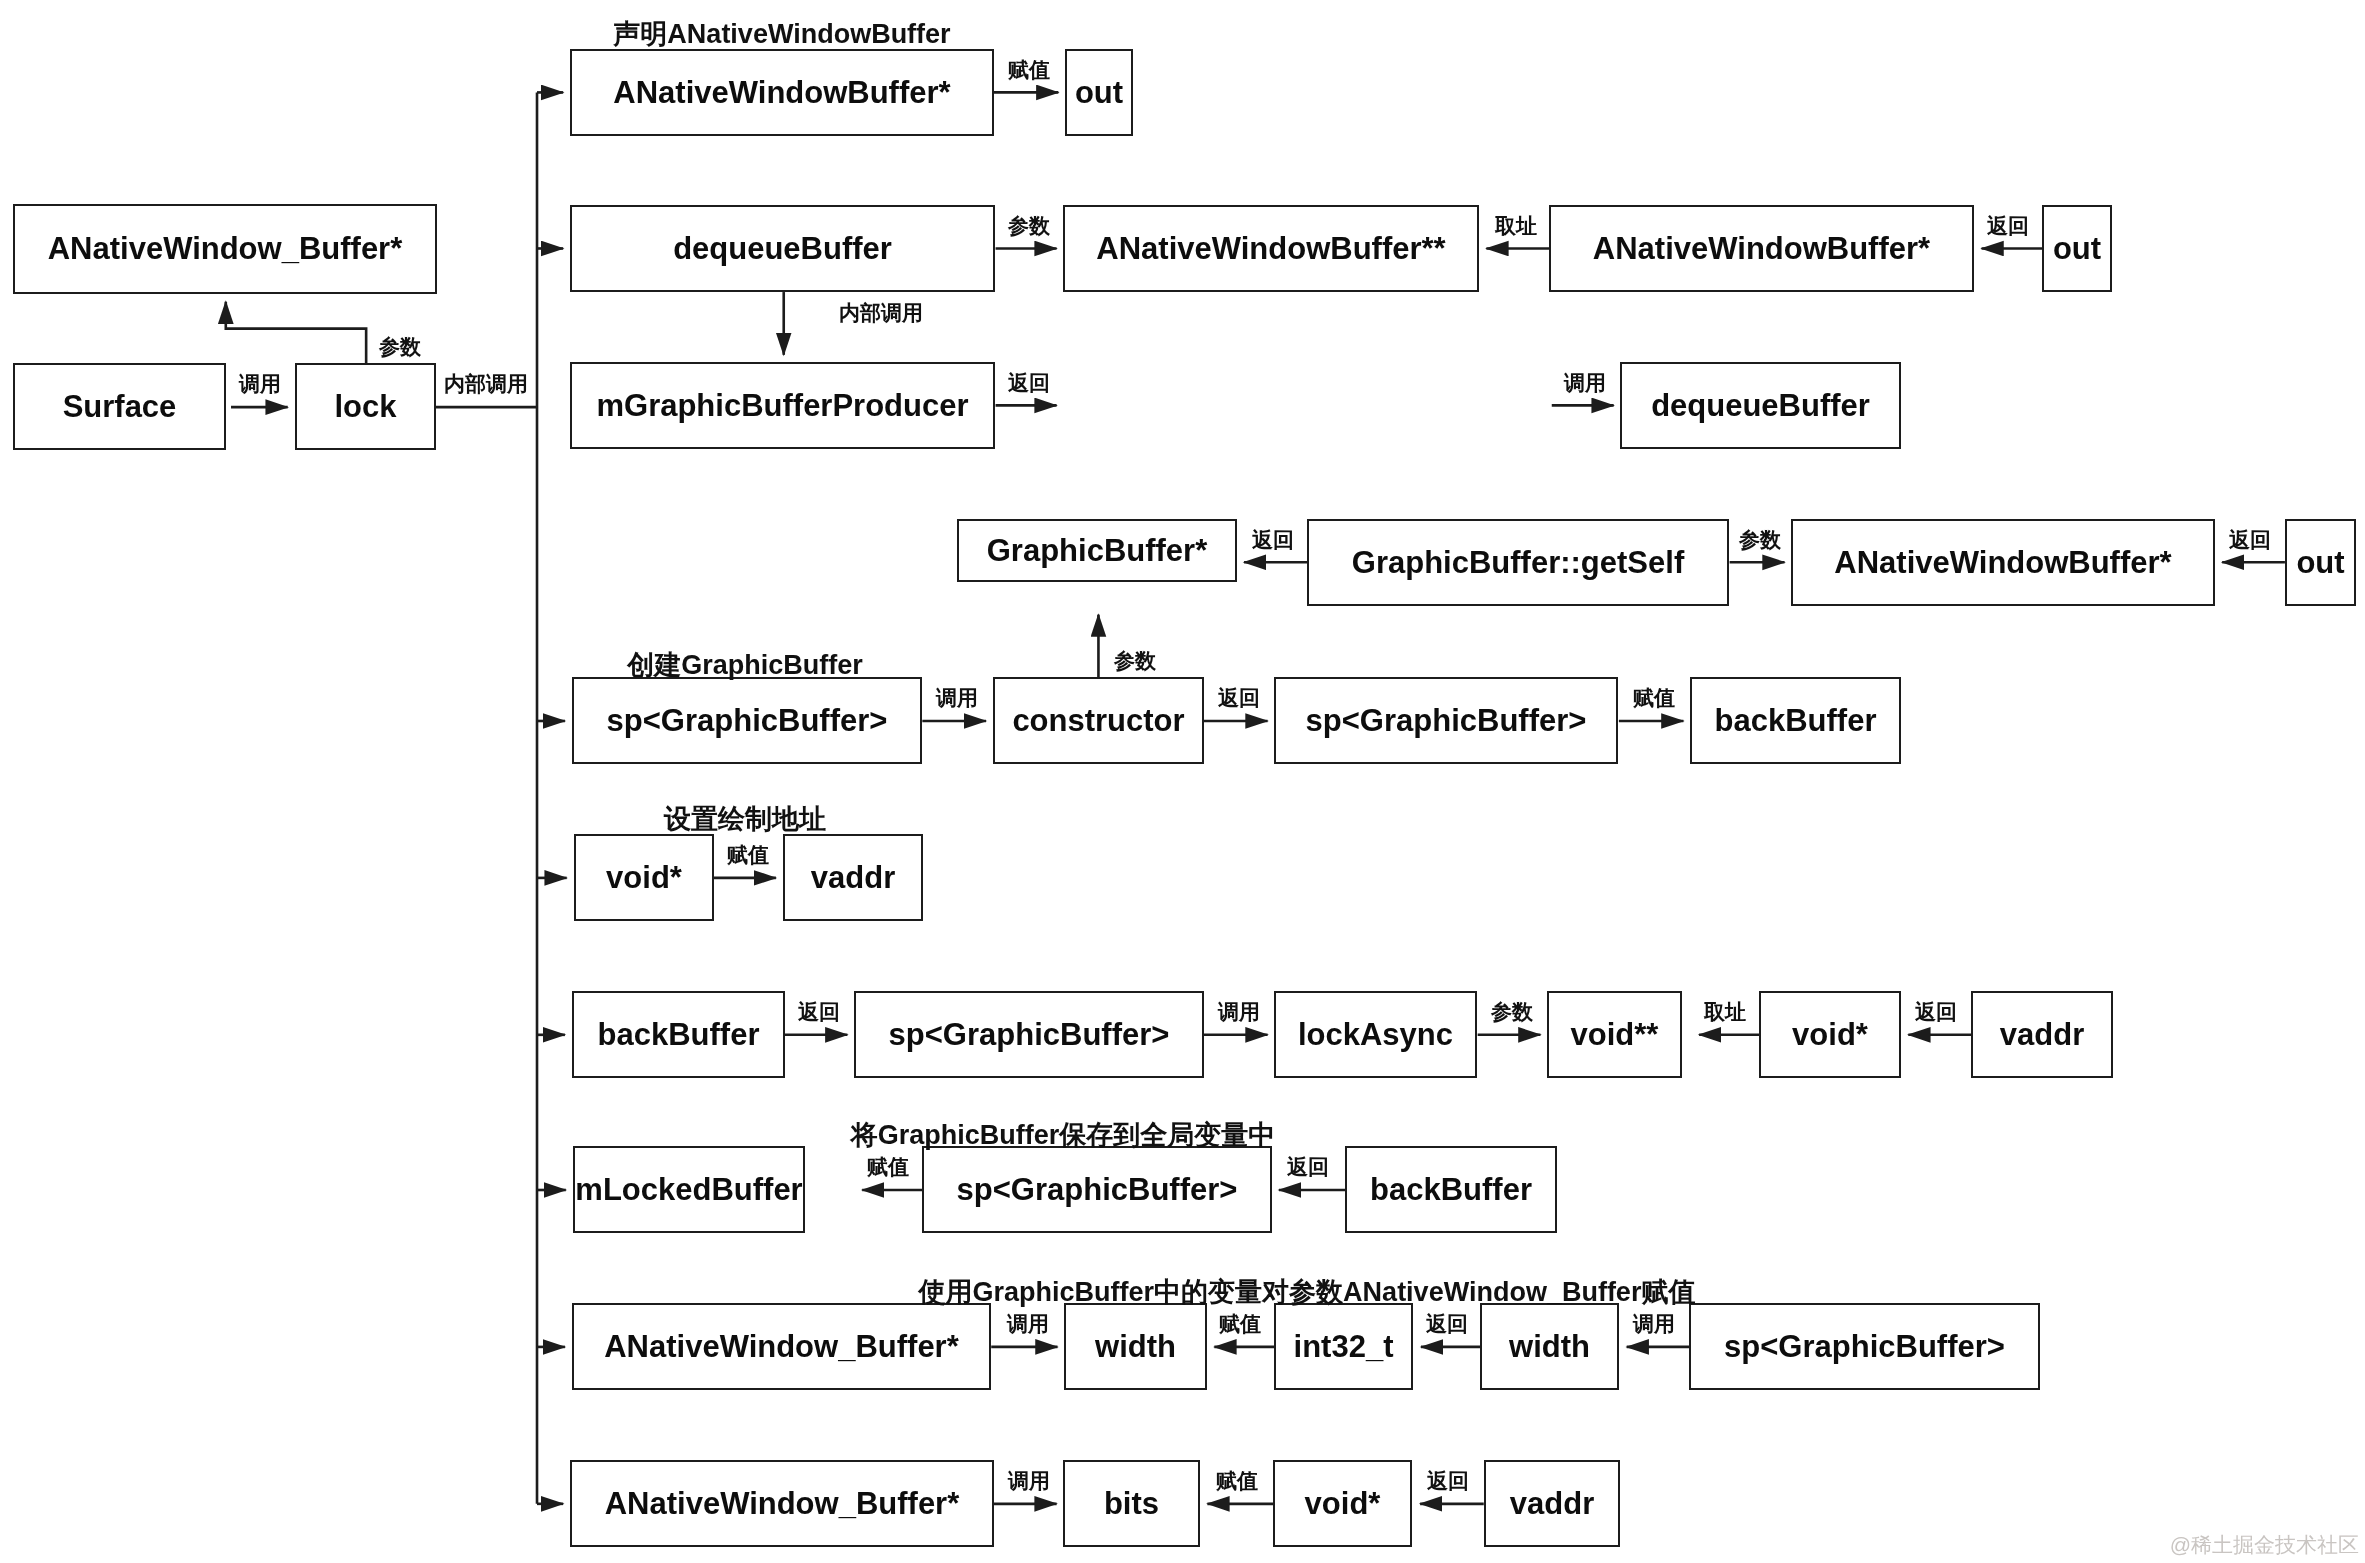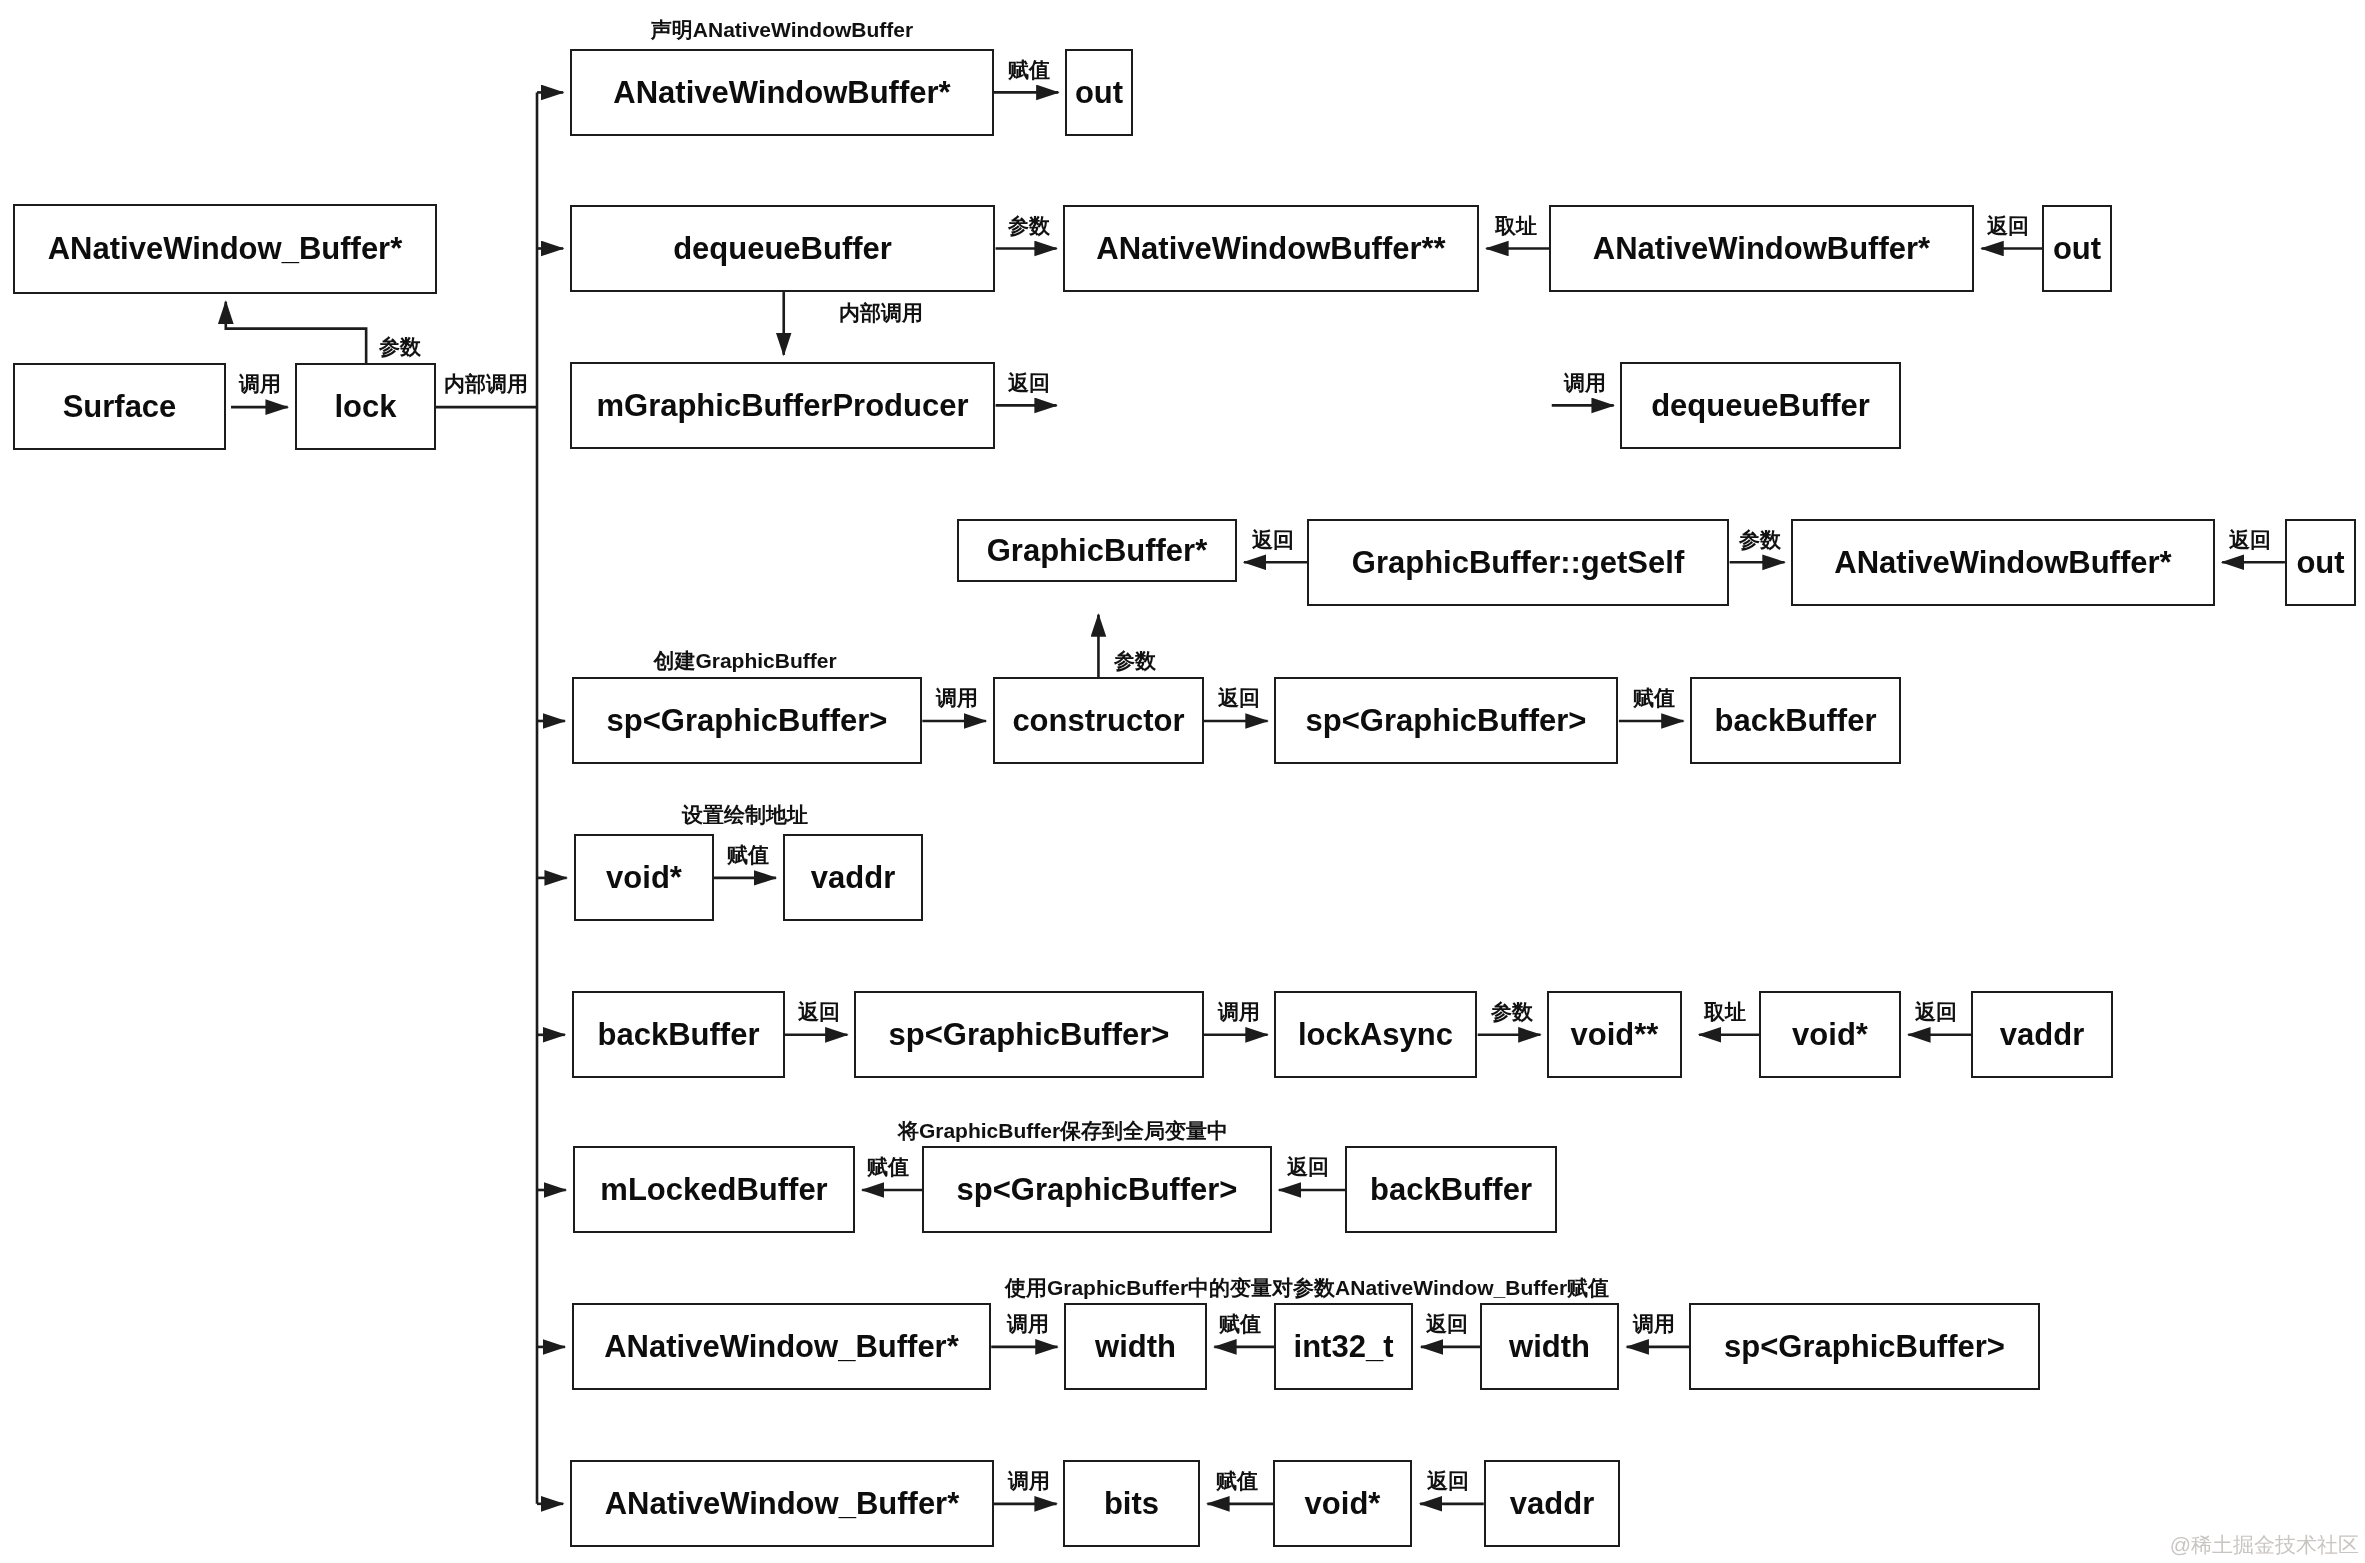--- a/index.html
+++ b/index.html
@@ -9,21 +9,21 @@
   .node{
     position:absolute;box-sizing:border-box;background:#ffffff;
     border:2.6px solid #1c1c1c;display:flex;align-items:center;justify-content:center;
     font-weight:bold;font-size:31px;color:#0d0d0d;white-space:nowrap;z-index:2;
   }
   .elabel{
     position:absolute;transform:translateX(-50%);font-size:21px;font-weight:bold;
     color:#111;white-space:nowrap;z-index:3;background:transparent;
   }
   .title{
-    position:absolute;transform:translateX(-50%);font-size:21px;font-weight:bold;
+    position:absolute;transform:translateX(-50%);font-size:27px;font-weight:bold;
     color:#111;white-space:nowrap;z-index:3;
   }
   .watermark{
     position:absolute;right:7px;bottom:5.2px;font-size:21px;color:#c9c5c2;
     font-weight:normal;z-index:4;
   }
 </style>
 </head>
 <body>
 
@@ -151,21 +151,21 @@
   <div class="elabel" style="left:1239px;top:998px">调用</div>
   <div class="node" style="left:1274px;top:991px;width:203px;height:87px">lockAsync</div>
   <div class="elabel" style="left:1512px;top:998px">参数</div>
   <div class="node" style="left:1547px;top:991px;width:135px;height:87px">void**</div>
   <div class="elabel" style="left:1725px;top:998px">取址</div>
   <div class="node" style="left:1759px;top:991px;width:142px;height:87px">void*</div>
   <div class="elabel" style="left:1936px;top:998px">返回</div>
   <div class="node" style="left:1971px;top:991px;width:142px;height:87px">vaddr</div>
 
   <div class="title" style="left:1063px;top:1117px">将GraphicBuffer保存到全局变量中</div>
-  <div class="node" style="left:573px;top:1146px;width:282px;height:87px">mLockedBuffer</div>
+  <div class="node" style="left:573px;top:1146px;width:232px;height:87px">mLockedBuffer</div>
   <div class="elabel" style="left:888px;top:1153px">赋值</div>
   <div class="node" style="left:922px;top:1146px;width:350px;height:87px">sp&lt;GraphicBuffer&gt;</div>
   <div class="elabel" style="left:1308px;top:1153px">返回</div>
   <div class="node" style="left:1345px;top:1146px;width:212px;height:87px">backBuffer</div>
 
   <div class="title" style="left:1307px;top:1274px">使用GraphicBuffer中的变量对参数ANativeWindow_Buffer赋值</div>
   <div class="node" style="left:572px;top:1303px;width:419px;height:87px">ANativeWindow_Buffer*</div>
   <div class="elabel" style="left:1028px;top:1310px">调用</div>
   <div class="node" style="left:1064px;top:1303px;width:143px;height:87px">width</div>
   <div class="elabel" style="left:1240px;top:1310px">赋值</div>

